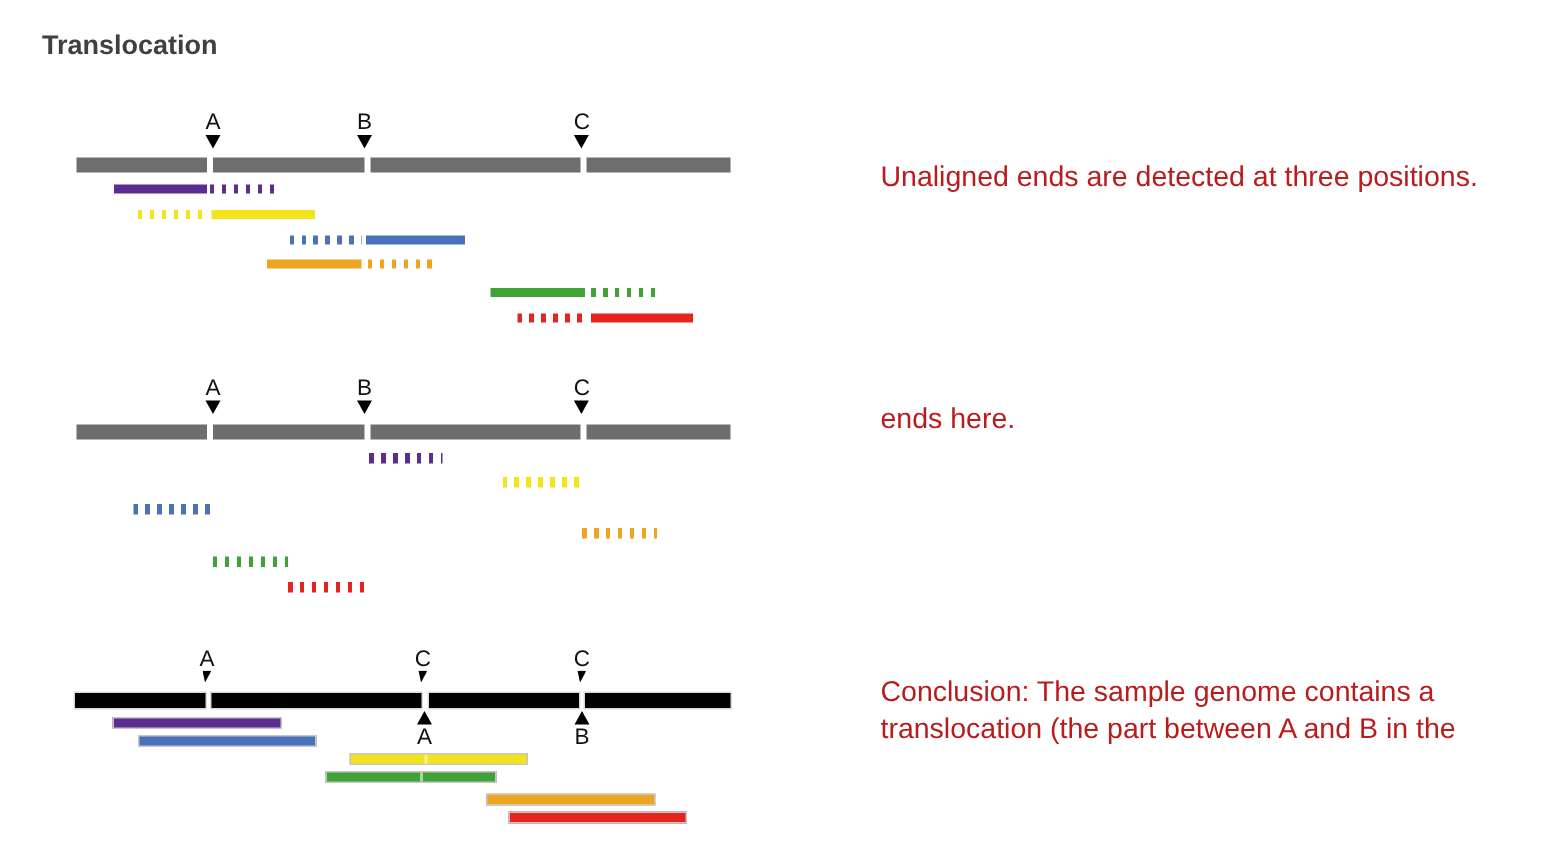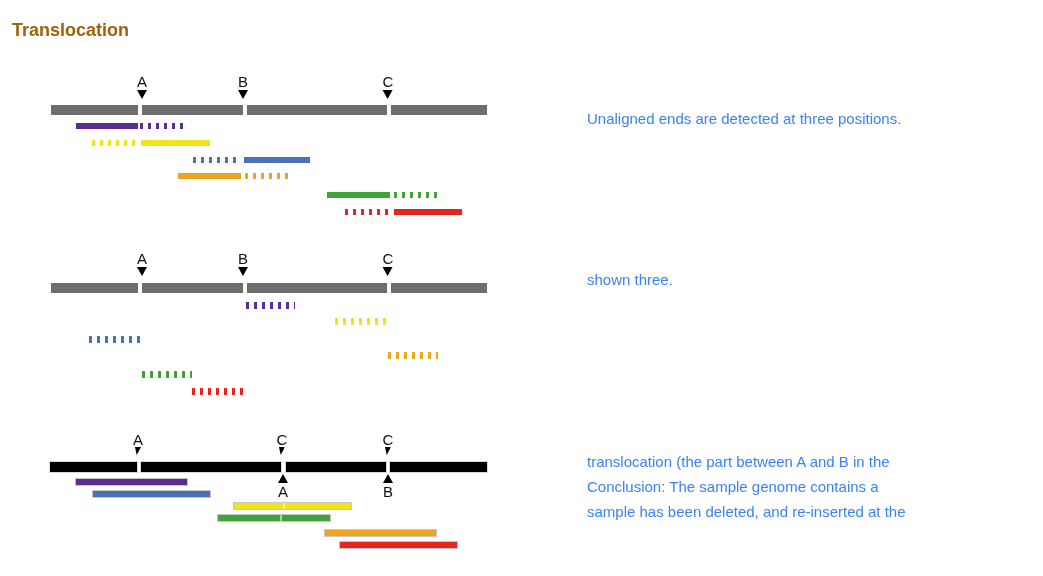--- a/index.html
+++ b/index.html
@@ -1,22 +1,22 @@
 <!DOCTYPE html>
 <html style="--purple: #5b2d90; --yellow: #f2e418; --blue: #4a72b8; --orange: #eda41e; --green: #3fa337; --red: #e52420; --gray: #6e6e6e; --black: #000000;"><head>
 <meta charset="utf-8">
 <style>
   html,body{margin:0;padding:0;background:#fff;}
   .canvas{
     position:relative;width:1043px;height:576px;background:#fff;overflow:hidden;
     font-family:"Liberation Sans","DejaVu Sans",sans-serif;color:#111;
   }
   .title{
-    position:absolute;left:12px;top:18px;font-size:18px;font-weight:bold;
-    line-height:24px;color:#a16207;
+    position:absolute;left:28px;top:18px;font-size:18px;font-weight:bold;
+    line-height:24px;color:#404040;
   }
   
   .seg{position:absolute;height:10px;background:var(--gray,#6e6e6e);}
   .seg.black{background:var(--black,#000);box-shadow:0 0 0 1px #d9d9d9;}
   
   .solid{position:absolute;height:6px;background:var(--c);}
   .dash{position:absolute;height:6px;
     background:repeating-linear-gradient(to right,var(--c) 0 3px,transparent 3px 8px);}
   .dash.h7{height:7px;}
   .bar3{position:absolute;height:6px;border:1px solid #c6c6c6;background:var(--c);}
@@ -25,21 +25,21 @@
   .marker{position:absolute;transform:translateX(-50%);display:flex;
     flex-direction:column;align-items:center;}
   .mlabel{font-size:15px;line-height:13px;color:#111;}
   .tri-down{width:0;height:0;border-left:5.5px solid transparent;
     border-right:5.5px solid transparent;border-top:9px solid #000;margin-top:2px;}
   .tri-up{width:0;height:0;border-left:5.5px solid transparent;
     border-right:5.5px solid transparent;border-bottom:9px solid #000;margin-bottom:2px;}
   .wedge{width:6px;height:8px;background:#000;
     clip-path:polygon(0 0,100% 0,28% 100%);margin-top:1px;}
   
-  .caption{position:absolute;left:587px;font-size:15px;line-height:25px;color:#3b82f6;}
+  .caption{position:absolute;left:587px;font-size:19px;line-height:25px;color:#b91c1c;}
   .caption div{white-space:nowrap;}
 </style>
 </head>
 <body>
 
 <div class="canvas">
 
   <div class="title">Translocation</div>
 
   <div>
@@ -98,21 +98,21 @@
     <div class="seg" style="left:247px;top:283px;width:140px"></div>
     <div class="seg" style="left:391px;top:283px;width:96px"></div>
 
     <div class="dash h7" style="--c:var(--purple);left:246px;top:302px;width:49px"></div>
     <div class="dash h7" style="--c:var(--yellow);left:335px;top:318px;width:52px"></div>
     <div class="dash h7" style="--c:var(--blue);left:89px;top:336px;width:53px"></div>
     <div class="dash h7" style="--c:var(--orange);left:388px;top:352px;width:50px"></div>
     <div class="dash h7" style="--c:var(--green);left:142px;top:371px;width:50px"></div>
     <div class="dash h7" style="--c:var(--red);left:192px;top:388px;width:53px"></div>
     <div class="caption" style="top:267px">
-      <div>shown three.</div>
+      <div>ends here.</div>
     </div>
   </div>
 
   <div>
 
     <div class="marker" style="left:138px;top:433px">
       <span class="mlabel">A</span>
       <span class="wedge"></span>
     </div>
     <div class="marker" style="left:282px;top:433px">
@@ -142,19 +142,18 @@
     <div class="bar3" style="--c:var(--blue);left:92px;top:490px;width:117px"></div>
     <div class="bar3" style="--c:var(--yellow);left:233px;top:502px;width:117px">
       <span class="seam" style="left:49px"></span>
     </div>
     <div class="bar3" style="--c:var(--green);left:217px;top:514px;width:112px">
       <span class="seam" style="left:62px"></span>
     </div>
     <div class="bar3" style="--c:var(--orange);left:324px;top:529px;width:111px"></div>
     <div class="bar3" style="--c:var(--red);left:339px;top:541px;width:117px"></div>
     <div class="caption" style="top:449px">
+      <div>Conclusion: The sample genome contains a</div>
       <div>translocation (the part between A and B in the</div>
-      <div>Conclusion: The sample genome contains a</div>
-      <div>sample has been deleted, and re-inserted at the</div>
     </div>
   </div>
 
 </div>
 
 </body></html>

